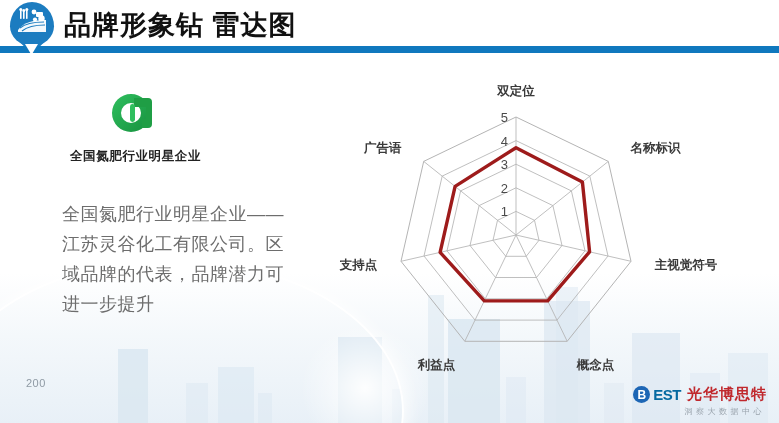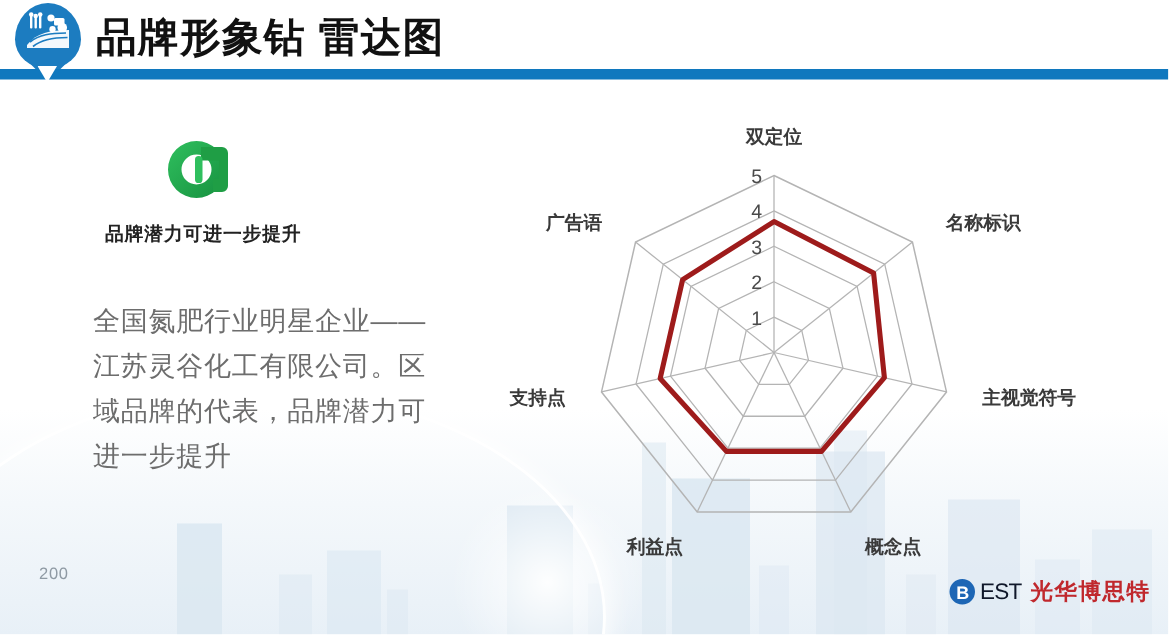--- a/index.html
+++ b/index.html
@@ -47,21 +47,21 @@
   .radar svg{display:block;overflow:visible;}
   .ax-label{font-family:"Liberation Sans","DejaVu Sans",sans-serif;font-size:12.5px;font-weight:bold;fill:#3a3a3a;}
   .tick-label{font-family:"Liberation Sans","DejaVu Sans",sans-serif;font-size:13px;fill:#4a4a4a;}
 
   
   .pagenum{position:absolute;left:26px;top:377px;font-size:11px;color:#8f9aa4;letter-spacing:.5px;}
   .brand{position:absolute;right:12px;top:385px;text-align:right;}
   .brand-row{display:flex;align-items:center;justify-content:flex-end;gap:3px;}
   .b-mark{width:17px;height:17px;border-radius:50%;background:#1d66b5;color:#fff;font-size:12px;
     font-weight:bold;display:flex;align-items:center;justify-content:center;}
-  .b-est{font-size:15px;font-weight:normal;color:#0f172a;letter-spacing:-.5px;}
+  .b-est{font-size:15px;font-weight:bold;color:#0369a1;letter-spacing:-.5px;}
   .b-cn{font-size:15px;font-weight:bold;color:#c0282d;letter-spacing:1px;margin-left:3px;font-family:Liberation Mono, monospace;}
   .b-sub{font-size:8px;color:#9aa4ad;letter-spacing:3.5px;margin-top:2px;margin-right:2px;}
 </style>
 </head>
 <body>
 
 <div class="slide">
 
   <div class="bg-wrap">
     <div class="bg-sky"></div>
@@ -120,21 +120,21 @@
           <linearGradient id="gg" x1="0" y1="0" x2="1" y2="1">
             <stop offset="0%" stop-color="#2fbf5e"></stop>
             <stop offset="100%" stop-color="#17913f"></stop>
           </linearGradient>
         </defs>
         <path d="M21 2 a19 19 0 1 0 0 38 a19 19 0 0 0 0 -38 Z M21 11 a10 10 0 1 1 0 20 a10 10 0 0 1 0 -20 Z" fill="url(#gg)"></path>
         <path d="M24 6 h14 a4 4 0 0 1 4 4 v22 a4 4 0 0 1 -4 4 h-6 v-9 h4 v-12 h-12 Z" fill="#1f9e45"></path>
         <rect x="20" y="12" width="5" height="18" rx="2.4" fill="#2fbf5e"></rect>
       </svg>
     </div>
-    <div class="company">品牌潜力可进一步提升</div>
+    <div class="company">全国氮肥行业明星企业</div>
     <div class="desc">全国氮肥行业明星企业——江苏灵谷化工有限公司。区域品牌的代表，品牌潜力可进一步提升</div>
   </div>
 
   <div class="radar">
     <svg id="radar-svg" viewBox="0 0 410 290" width="410" height="290">
         <polygon points="161.0,133.4 179.5,142.3 184.0,162.3 171.2,178.3 150.8,178.3 138.0,162.3 142.5,142.3" fill="none" stroke="#b4b4b4" stroke-width="0.85"></polygon>
         <polygon points="161.0,109.8 197.9,127.6 207.0,167.5 181.5,199.5 140.5,199.5 115.0,167.5 124.1,127.6" fill="none" stroke="#b4b4b4" stroke-width="0.85"></polygon>
         <polygon points="161.0,86.2 216.4,112.9 230.0,172.8 191.7,220.8 130.3,220.8 92.0,172.8 105.6,112.9" fill="none" stroke="#b4b4b4" stroke-width="0.85"></polygon>
         <polygon points="161.0,62.6 234.8,98.1 253.0,178.0 202.0,242.1 120.0,242.1 69.0,178.0 87.2,98.1" fill="none" stroke="#b4b4b4" stroke-width="0.85"></polygon>
         <polygon points="161.0,39.0 253.3,83.4 276.0,183.3 212.2,263.3 109.8,263.3 46.0,183.3 68.7,83.4" fill="none" stroke="#b4b4b4" stroke-width="1"></polygon>
@@ -161,15 +161,16 @@
       </svg>
   </div>
 
   <div class="pagenum">200</div>
   <div class="brand">
     <div class="brand-row">
       <span class="b-mark">B</span>
       <span class="b-est">EST</span>
       <span class="b-cn">光华博思特</span>
     </div>
+    <div class="b-sub">洞察大数据中心</div>
   </div>
 
 </div>
 
 </body></html>

